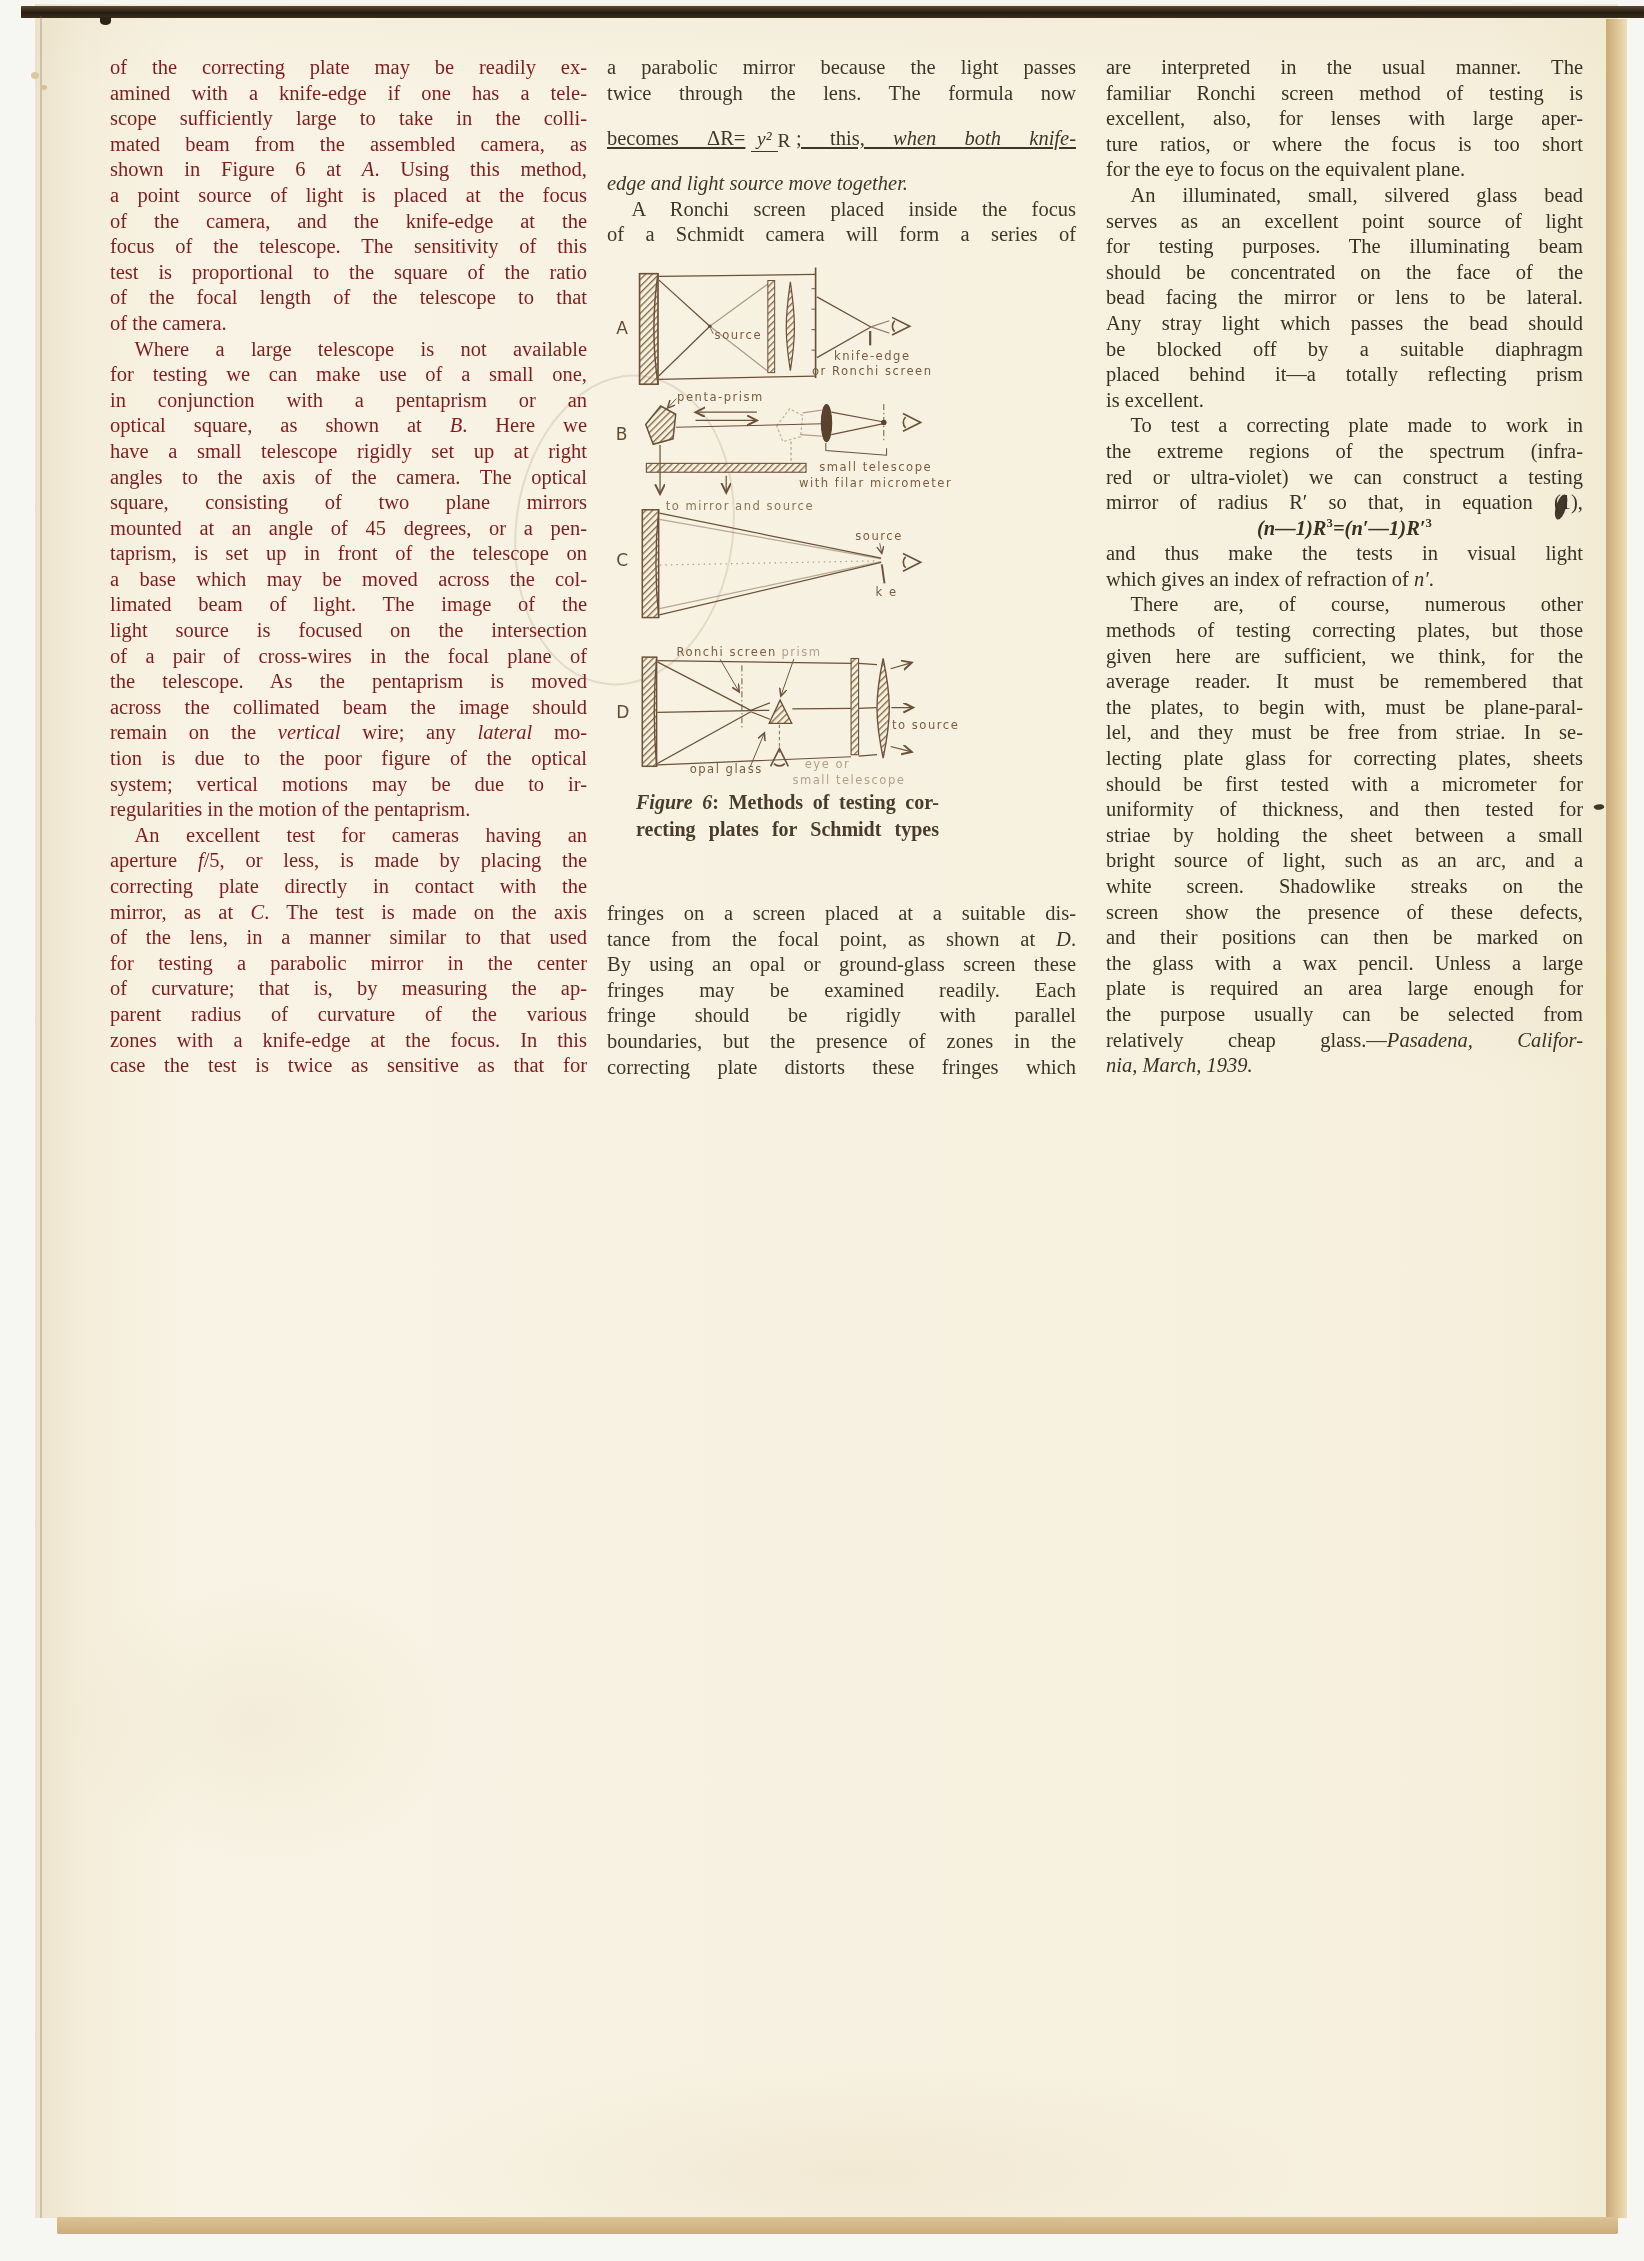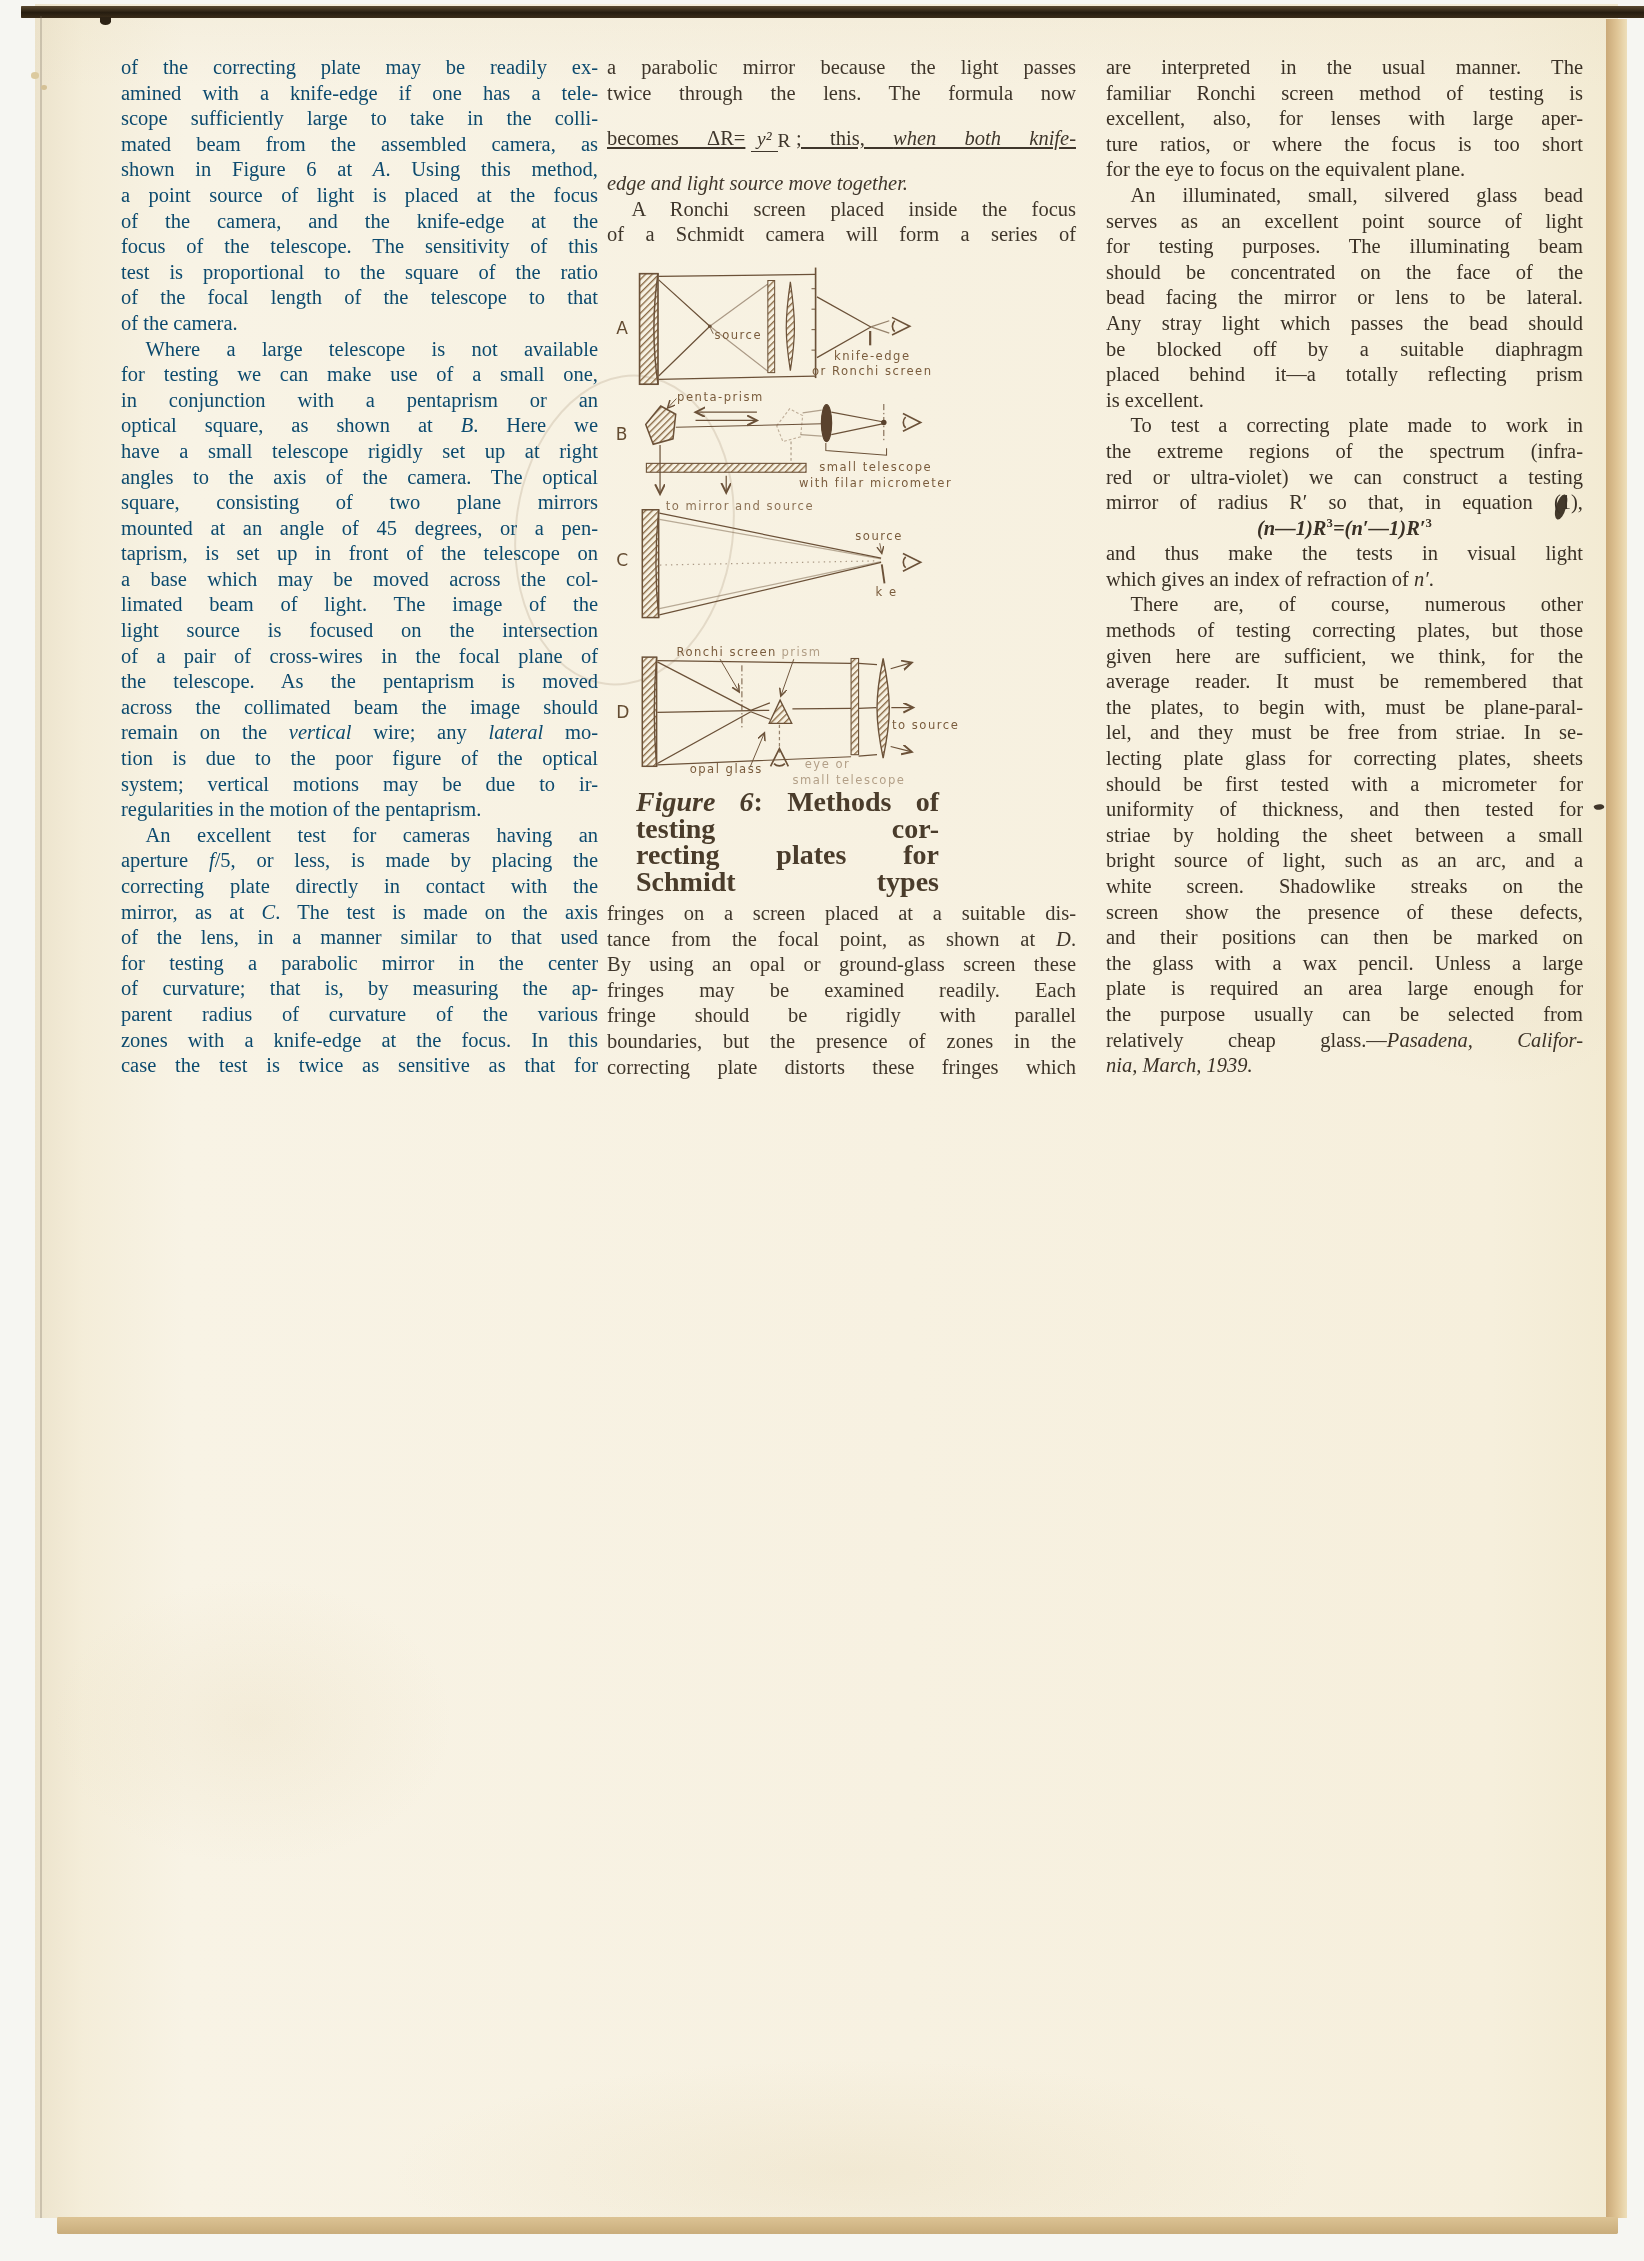--- a/index.html
+++ b/index.html
@@ -19,36 +19,36 @@
   .edge-right{position:absolute;left:1606px;top:19px;width:20.5px;height:2199px;
     background:linear-gradient(90deg,#caa978,#e0c697 55%,#eedfba);}
   .edge-bottom{position:absolute;left:57px;top:2217px;width:1561px;height:17px;
     background:linear-gradient(180deg,#dcc394,#c9ad7c);border-radius:1.4px;}
   .gutter-line{position:absolute;left:40px;top:16.4px;width:2px;height:2202px;background:rgba(115,104,88,.28);}
   .speck{position:absolute;border-radius:50%;}
   .blot{position:absolute;left:1556px;top:494px;width:10.2px;height:26px;background:#2a2013;border-radius:60% 40% 55% 45%;transform:rotate(14deg);opacity:.88;}
   .pencil-circle{position:absolute;left:515px;top:374px;width:215px;height:308px;border:2px solid rgba(150,126,96,.20);border-radius:50%;transform:rotate(7deg);}
 
   .col{position:absolute;color:#3f362b;font-size:20.5px;line-height:25.6px;}
-  #col-left{left:121px;top:55px;width:477px;color:#0c4a6e;filter:blur(0.5px);}
+  #col-left{left:110px;top:55px;width:477px;color:#7f1d1d;filter:blur(0.5px);}
   #col-mid-top{left:607px;top:55px;width:469px;filter:blur(0.2px);}
   #col-mid-bottom{left:607px;top:901px;width:469px;filter:blur(0.2px);}
   #col-right{left:1106px;top:55px;width:477px;color:#3a3126;}
   .tline{text-align:justify;text-align-last:justify;height:25.6px;}
   .tline.pend{text-align-last:left;}
   .tline.center{text-align-last:center;font-weight:bold;}
   .tline.indent{text-indent:24.5px;}
   .tline.tall{height:65px;line-height:65px;text-decoration:underline;}
   .italic{font-style:italic;}
   .sup{vertical-align:super;font-size:.62em;line-height:0;}
   .frac{display:inline-flex;flex-direction:row;align-items:center;vertical-align:middle;margin:0 5.5px;line-height:1.05;font-size:.95em;}
   .frac .num{font-style:italic;border-bottom:1.7px solid currentColor;padding:0 6.1px 1.4px;}
   .frac .den{padding-top:1.4px;}
 
-  #caption{position:absolute;left:636px;top:789px;width:303px;font-weight:bold;font-size:28px;line-height:26.6px;color:#4a3c2b;filter:blur(0.2px);}
+  #caption{position:absolute;left:636px;top:789px;width:303px;font-weight:bold;font-size:20px;line-height:26.6px;color:#4a3c2b;filter:blur(0.2px);}
   #caption .cline{text-align:justify;text-align-last:justify;}
 
   #figure-svg{position:absolute;left:600px;top:258px;}
   .flabel{font-family:"DejaVu Sans","Liberation Sans",sans-serif;font-size:17px;letter-spacing:2.2px;fill:#7a5c3d;}
   .fletter{font-family:"DejaVu Sans","Liberation Sans",sans-serif;font-size:25px;fill:#644c32;}
 </style>
 </head>
 <body>
 
 <div id="screen">

